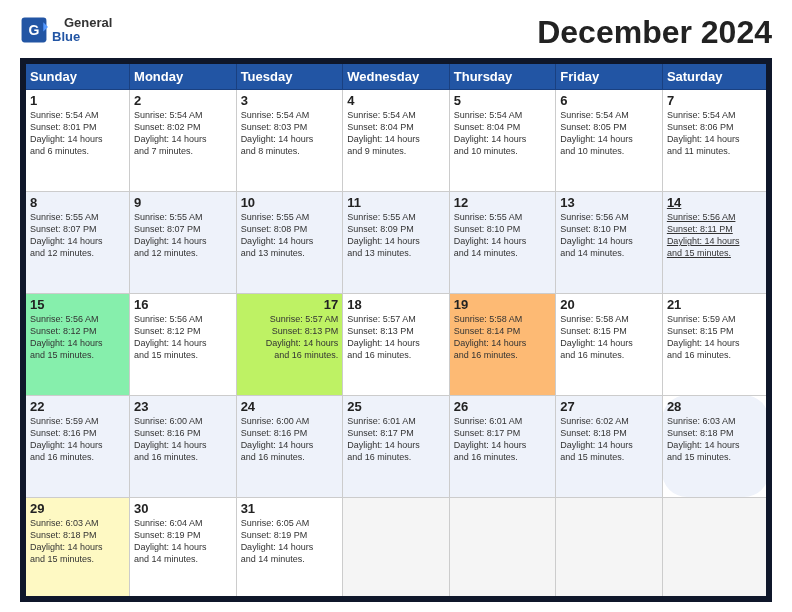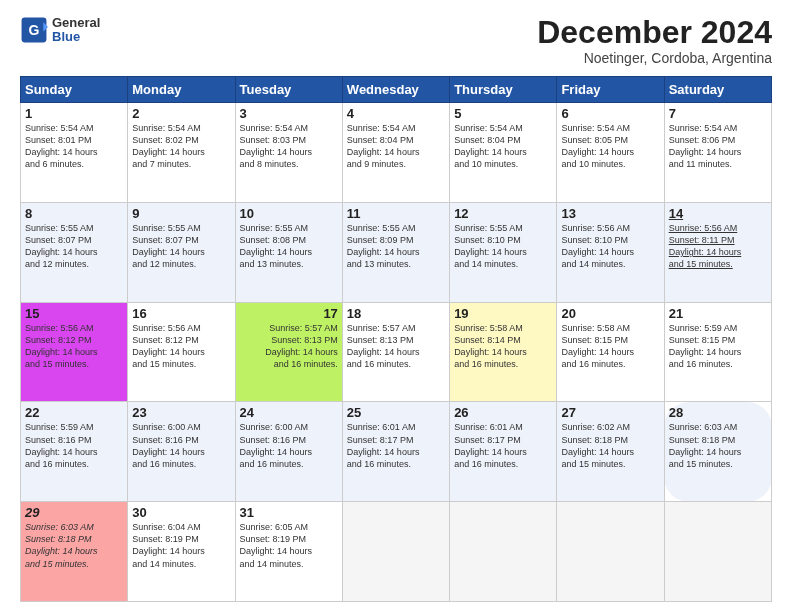--- a/index.html
+++ b/index.html
@@ -28,21 +28,21 @@
       align-items: center;
       gap: 0;
     }
     .logo-text {
       display: flex;
       flex-direction: column;
       font-size: 13px;
       font-weight: bold;
       line-height: 1.1;
     }
-    .logo-text .general { color: #333; }
+    .logo-text .general { color: #333; margin-left: 12px; }
     .logo-text .blue { color: #2255a4; }
     .logo-icon {
       width: 28px;
       height: 28px;
       margin-right: 4px;
     }
     .title-block {
       text-align: right;
     }
     .month-title {
@@ -51,21 +51,21 @@
       color: #222;
       line-height: 1;
     }
     .location {
       font-size: 14px;
       color: #444;
       margin-top: 2px;
     }
     .calendar {
       flex: 1;
-      border: 1px solid #0f172a;
+      border: 6px solid #0f172a;
       border-collapse: collapse;
       width: 100%;
       table-layout: fixed;
     }
     .calendar th {
       background: #2255a4;
       color: #fff;
       font-size: 13px;
       font-weight: bold;
       padding: 5px 4px;
@@ -114,21 +114,20 @@
         <text x="18" y="24" text-anchor="middle" font-size="18" font-weight="bold" fill="white" font-family="Arial">G</text>
         <polygon points="30,8 36,14 30,20" fill="#5599ff"></polygon>
       </svg>
       <div class="logo-text">
         <span class="general">General</span>
         <span class="blue">Blue</span>
       </div>
     </div>
     <div class="title-block">
       <div class="month-title">December 2024</div>
-      <div class="location">Noetinger, Cordoba, Argentina</div>
     </div>
   </div>
 
   <table class="calendar">
     <thead>
       <tr>
       <th>Sunday</th>
           <th>Monday</th>
           <th>Tuesday</th>
           <th>Wednesday</th>
@@ -234,21 +233,21 @@
           </td>
           <td style="background: rgb(238, 242, 250); text-decoration: underline;">
             <span class="day-num">14</span>
             <div class="day-info" style="white-space: pre-line;">Sunrise: 5:56 AM
 Sunset: 8:11 PM
 Daylight: 14 hours
 and 15 minutes.</div>
           </td>
         </tr>
         <tr>
-          <td style="background: #d946ef;">
+          <td style="background: #86efac;">
             <span class="day-num">15</span>
             <div class="day-info" style="white-space: pre-line;">Sunrise: 5:56 AM
 Sunset: 8:12 PM
 Daylight: 14 hours
 and 15 minutes.</div>
           </td>
           <td style="background: rgb(255, 255, 255);">
             <span class="day-num">16</span>
             <div class="day-info" style="white-space: pre-line;">Sunrise: 5:56 AM
 Sunset: 8:12 PM
@@ -262,21 +261,21 @@
 Daylight: 14 hours
 and 16 minutes.</div>
           </td>
           <td style="background: rgb(255, 255, 255);">
             <span class="day-num">18</span>
             <div class="day-info" style="white-space: pre-line;">Sunrise: 5:57 AM
 Sunset: 8:13 PM
 Daylight: 14 hours
 and 16 minutes.</div>
           </td>
-          <td style="background: #fef9c3;">
+          <td style="background: #fdba74;">
             <span class="day-num">19</span>
             <div class="day-info" style="white-space: pre-line;">Sunrise: 5:58 AM
 Sunset: 8:14 PM
 Daylight: 14 hours
 and 16 minutes.</div>
           </td>
           <td style="background: rgb(255, 255, 255);">
             <span class="day-num">20</span>
             <div class="day-info" style="white-space: pre-line;">Sunrise: 5:58 AM
 Sunset: 8:15 PM
@@ -336,21 +335,21 @@
           </td>
           <td style="background: rgb(238, 242, 250); border-radius: 25px;">
             <span class="day-num">28</span>
             <div class="day-info" style="white-space: pre-line;">Sunrise: 6:03 AM
 Sunset: 8:18 PM
 Daylight: 14 hours
 and 15 minutes.</div>
           </td>
         </tr>
         <tr>
-          <td style="background: #fca5a5; font-style: italic;">
+          <td style="background: #fef9c3;">
             <span class="day-num">29</span>
             <div class="day-info" style="white-space: pre-line;">Sunrise: 6:03 AM
 Sunset: 8:18 PM
 Daylight: 14 hours
 and 15 minutes.</div>
           </td>
           <td style="background: rgb(255, 255, 255);">
             <span class="day-num">30</span>
             <div class="day-info" style="white-space: pre-line;">Sunrise: 6:04 AM
 Sunset: 8:19 PM

